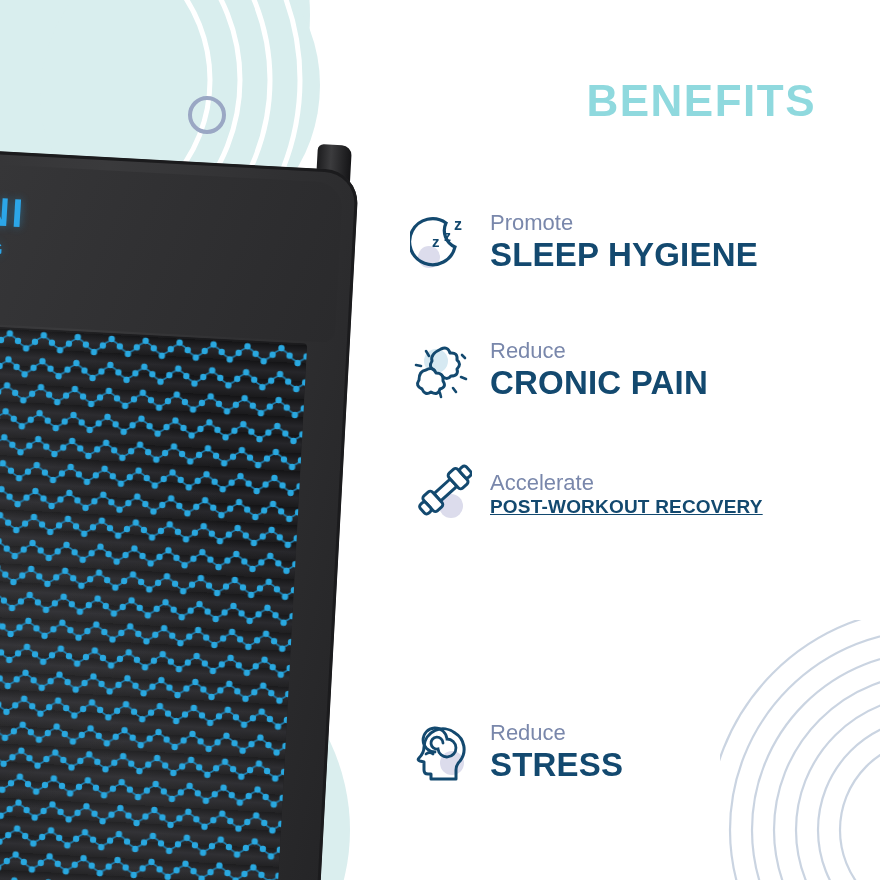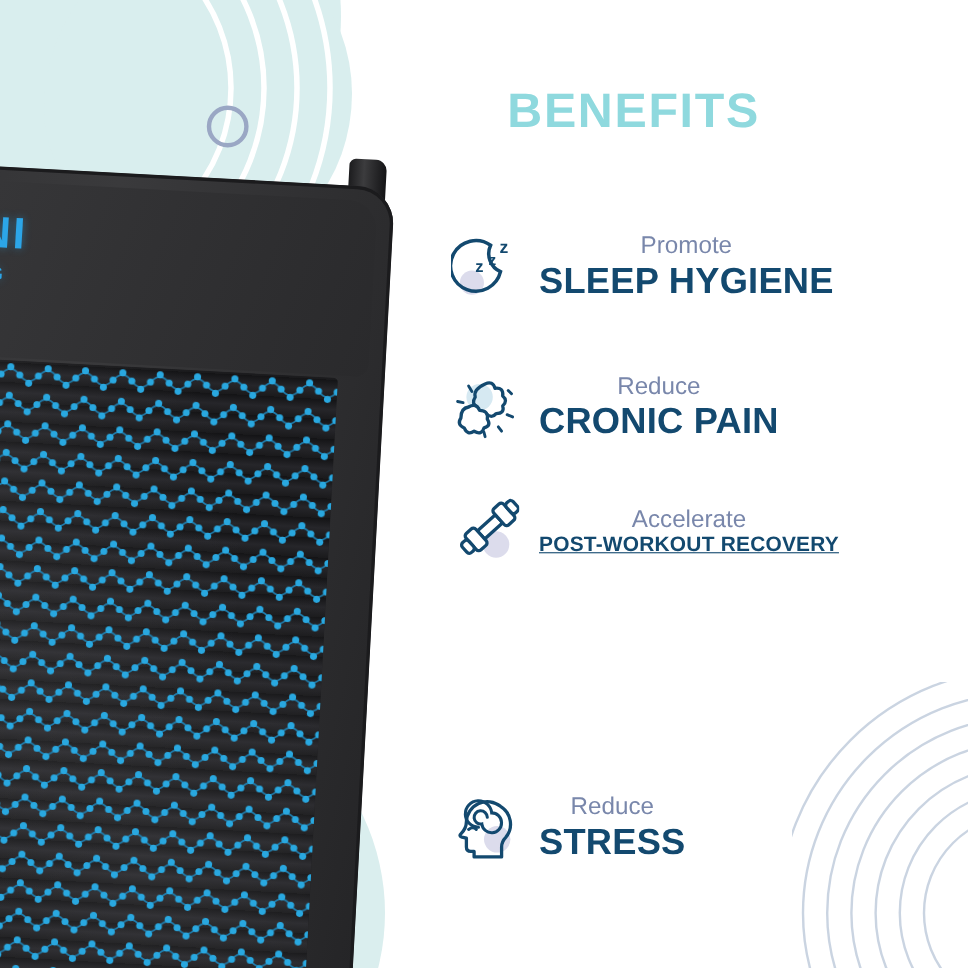--- a/index.html
+++ b/index.html
@@ -75,32 +75,32 @@
     display:block;
   }
   .logo .sub{
     font-size:17px;font-weight:400;letter-spacing:5.5px;line-height:1;
     display:block;margin-top:9px;margin-left:14px;
   }
 
   
   #content{position:absolute;left:400px;top:0;width:480px;height:880px;}
   .title{
-    position:absolute;left:-64px;top:76px;width:480px;text-align:center;
+    position:absolute;left:-64px;top:76px;width:480px;text-align:right;
     font-size:44px;font-weight:700;letter-spacing:1.5px;
     color:#8fd9de;
   }
   .benefit{
     position:absolute;left:10px;width:470px;height:76px;
     display:flex;align-items:center;gap:18px;
   }
   .b-icon{width:62px;height:62px;flex:0 0 62px;position:relative;}
   .b-text{display:flex;flex-direction:column;justify-content:center;}
   .b-sub{
-    font-size:22px;color:#7987ab;line-height:1.18;font-weight:400;text-align:center;
+    font-size:22px;color:#7987ab;line-height:1.18;font-weight:400;
   }
   .b-main{
     font-size:33px;color:#13496f;font-weight:700;line-height:1.18;
     letter-spacing:.2px;white-space:nowrap;
   }
   .b-main.small{font-size:19px;text-decoration:underline;}
 </style>
 </head>
 <body>
 
@@ -194,21 +194,21 @@
             <line x1="30" y1="54" x2="31" y2="58"></line>
           </g>
         </svg>
       </div>
       <div class="b-text">
         <span class="b-sub">Reduce</span>
         <span class="b-main">CRONIC PAIN</span>
       </div>
     </div>
 
-    <div class="benefit" style="top:445px">
+    <div class="benefit" style="top:456px">
       <div class="b-icon">
         <svg viewBox="0 0 62 62" width="62" height="62">
           <circle cx="41" cy="43" r="12" fill="#dcdcec"></circle>
           <g transform="rotate(-42 31 31)" fill="#ffffff" stroke="#13496f" stroke-width="3" stroke-linejoin="round">
             <rect x="26" y="26" width="22" height="10" rx="2"></rect>
             <rect x="14" y="21" width="12" height="20" rx="3"></rect>
             <rect x="48" y="21" width="12" height="20" rx="3"></rect>
             <rect x="6" y="25" width="8" height="12" rx="3"></rect>
             <rect x="60" y="25" width="8" height="12" rx="3"></rect>
           </g>

